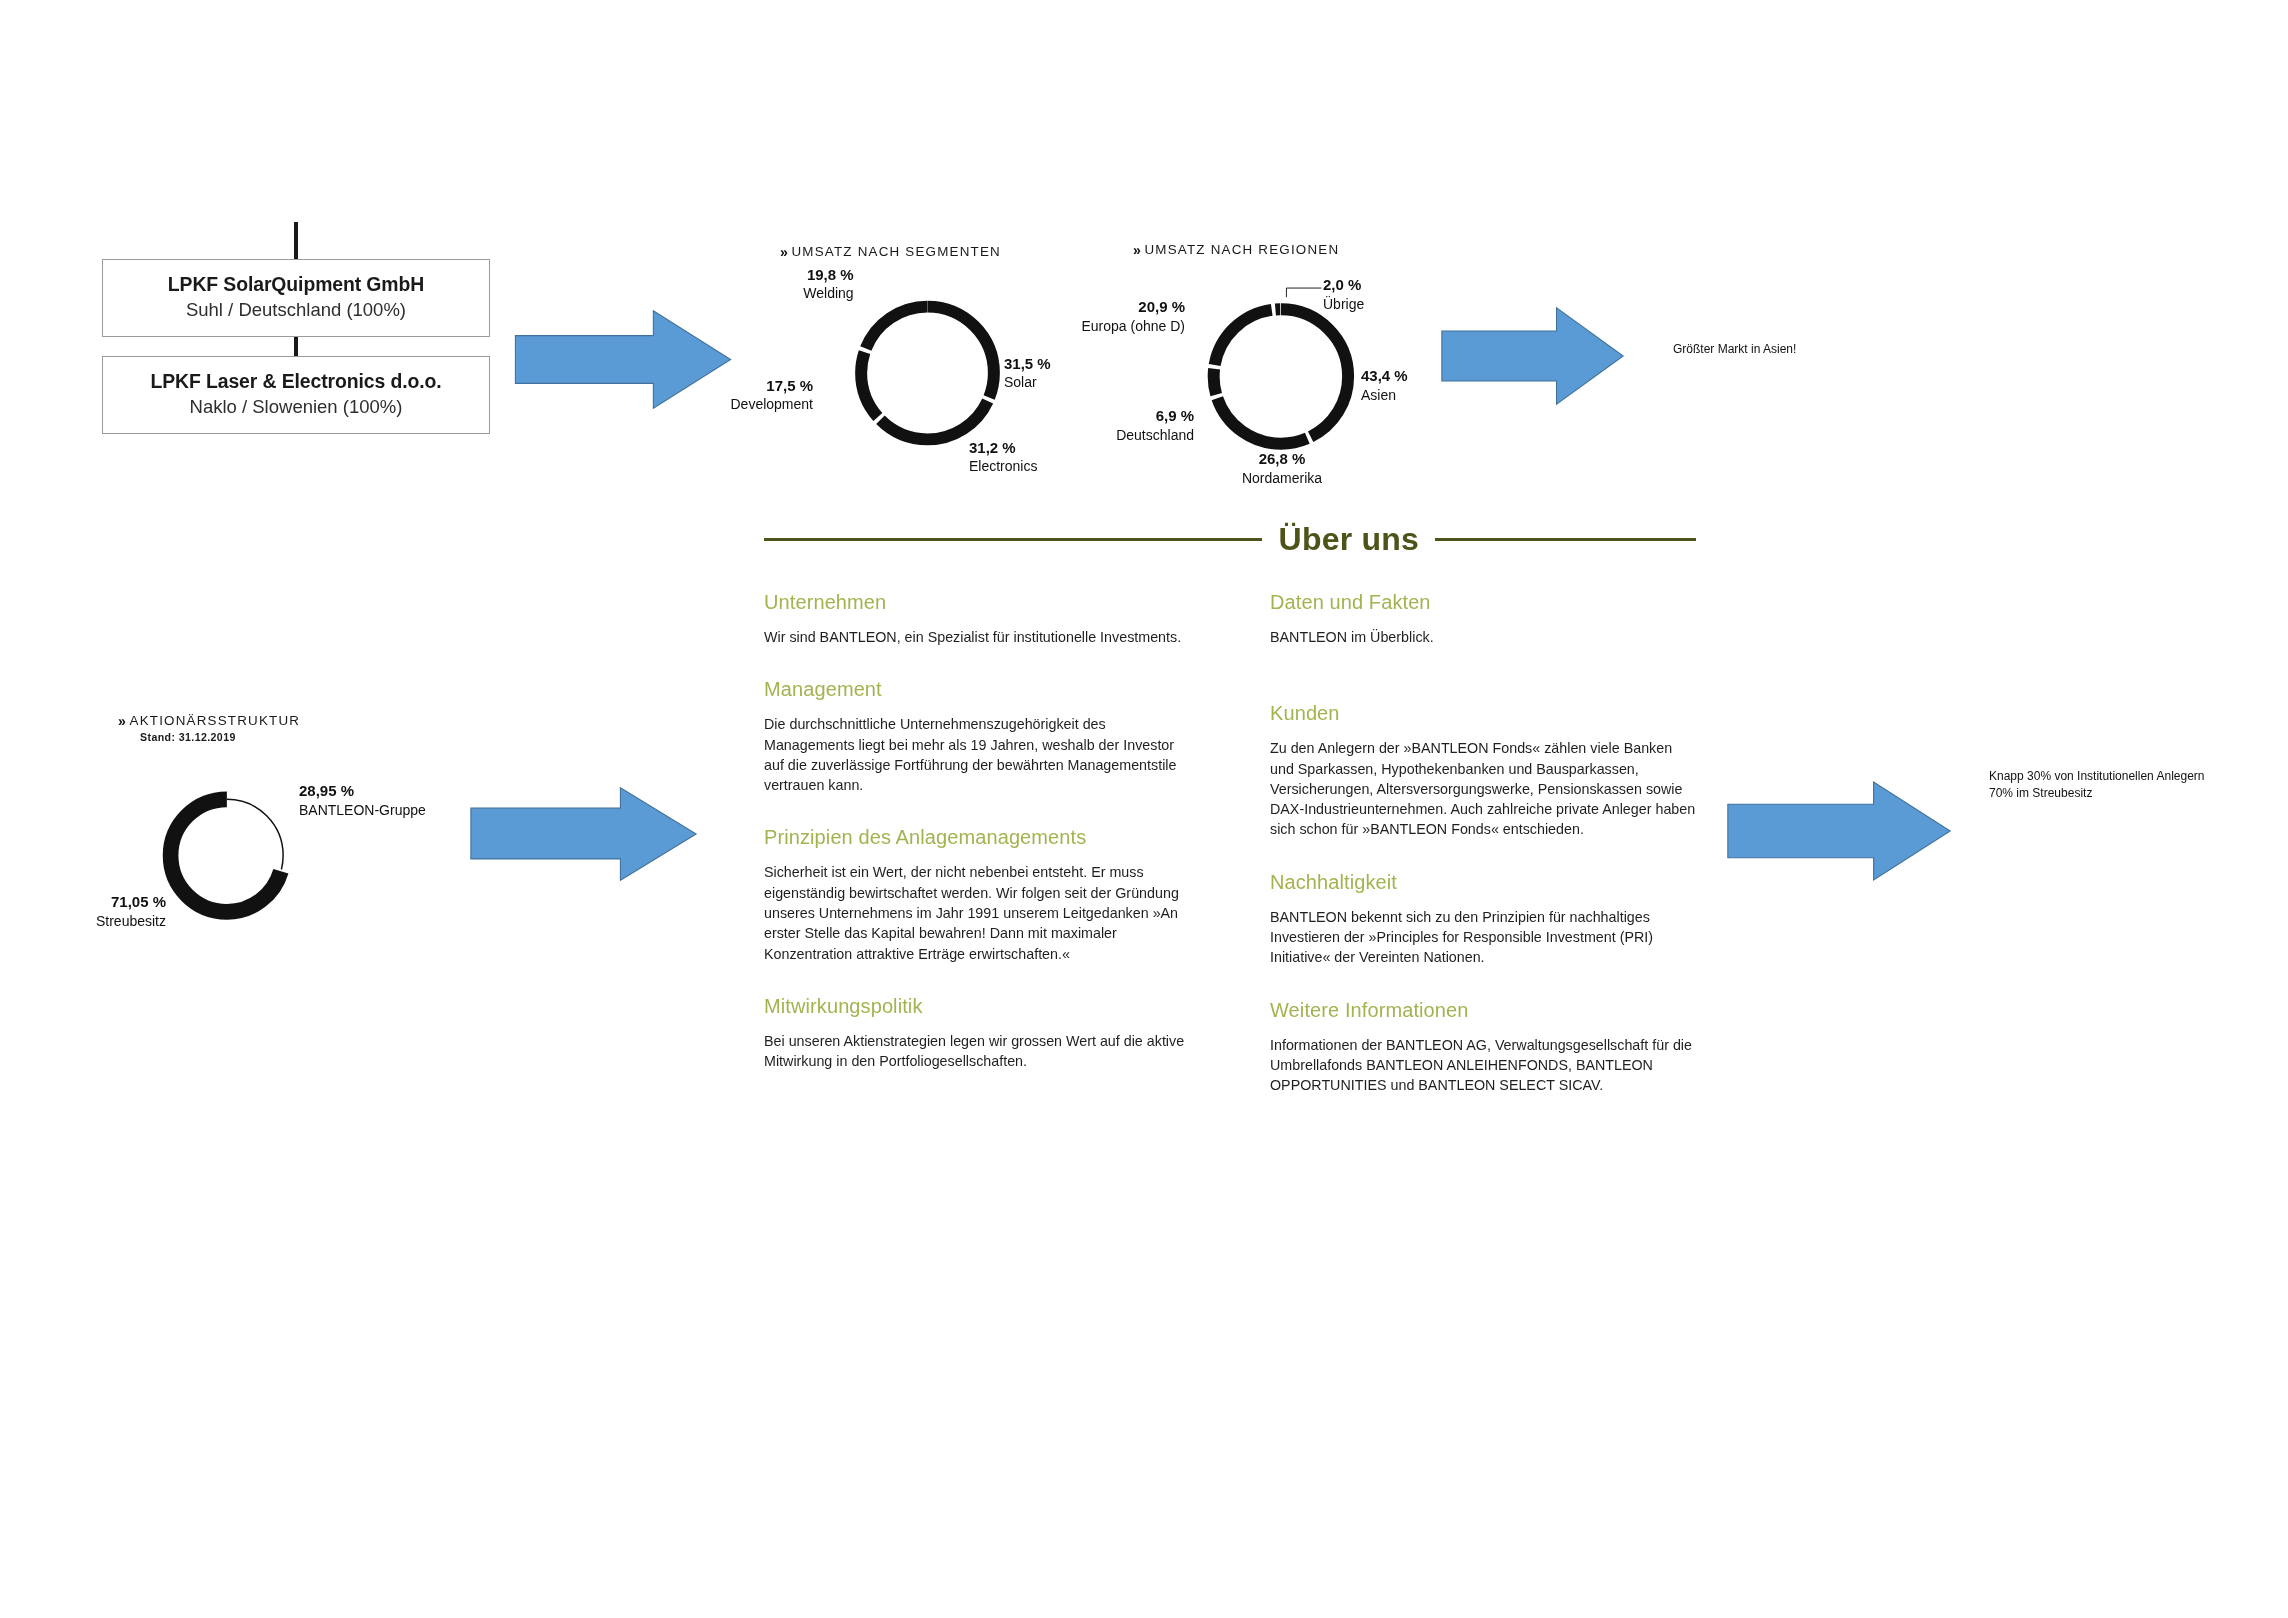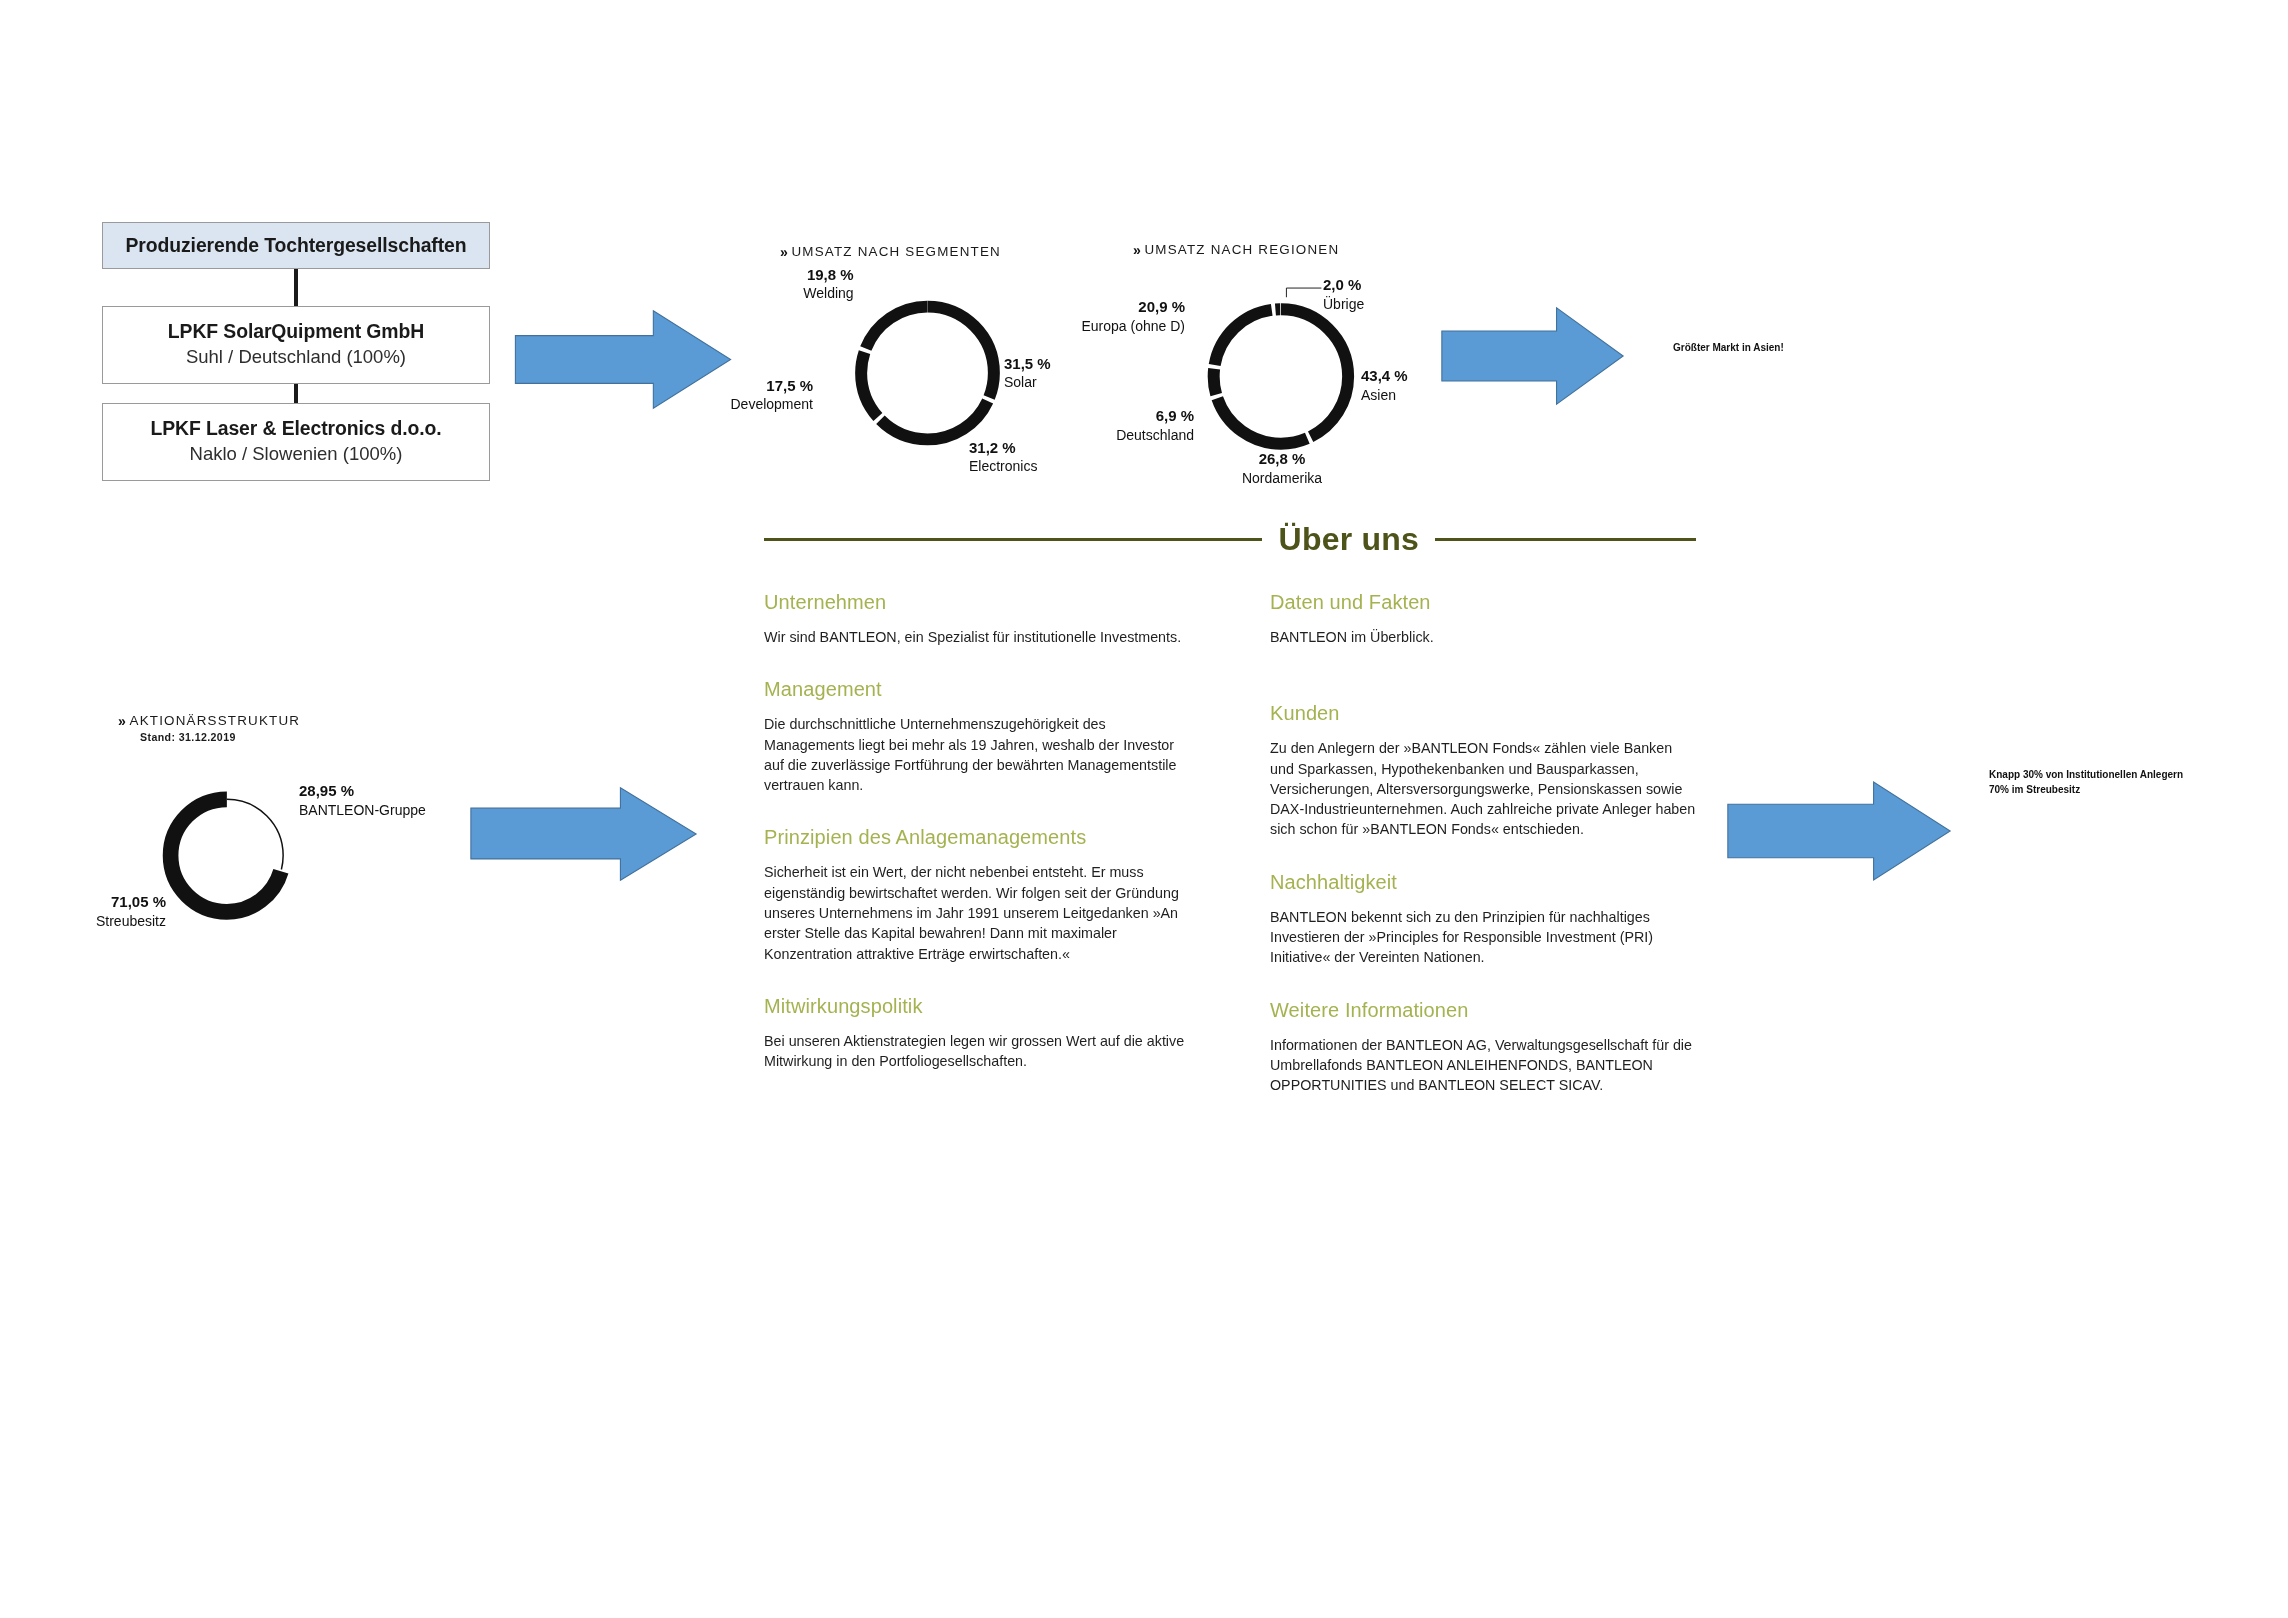--- a/index.html
+++ b/index.html
@@ -98,25 +98,24 @@
     color: #111;
     white-space: nowrap;
   }
   .dlabel .pct { font-weight: bold; display: block; font-size: 15px; }
   .dlabel .nm  { display: block; font-size: 14px; }
   .dlabel.r { text-align: right; }
 
   
   .note {
     position: absolute;
-    font-size: 10px;
+    font-size: 12px;
     line-height: 1.45;
     color: #111;
     white-space: pre-line;
-    font-weight: bold;
   }
 
   
   #ueber-uns {
     position: absolute;
     left: 764px;
     top: 521px;
     width: 932px;
   }
   .section-rule {
@@ -159,23 +158,20 @@
   }
   .spacer-lg { height: 24px; }
 </style>
 </head>
 <body>
 
 <div id="page">
 
   <div id="org-chart">
 
-    <div class="org-box header">
-      <div class="org-title">Produzierende Tochtergesellschaften</div>
-    </div>
 
     <div class="org-connector"></div>
 
 
     <div class="org-connector"></div>
 
     <div class="org-box">
       <div class="org-title">LPKF SolarQuipment GmbH</div>
       <div class="org-sub">Suhl / Deutschland (100%)</div>
     </div>

